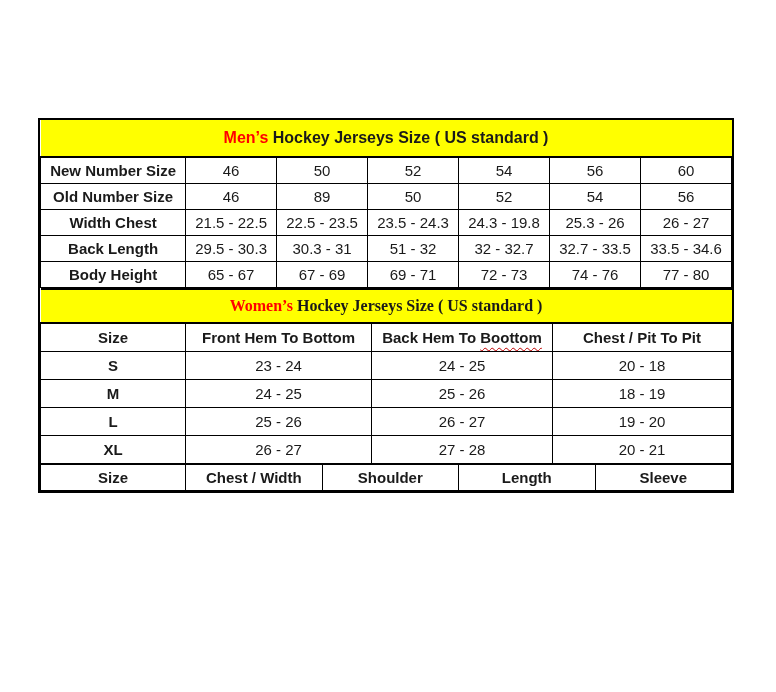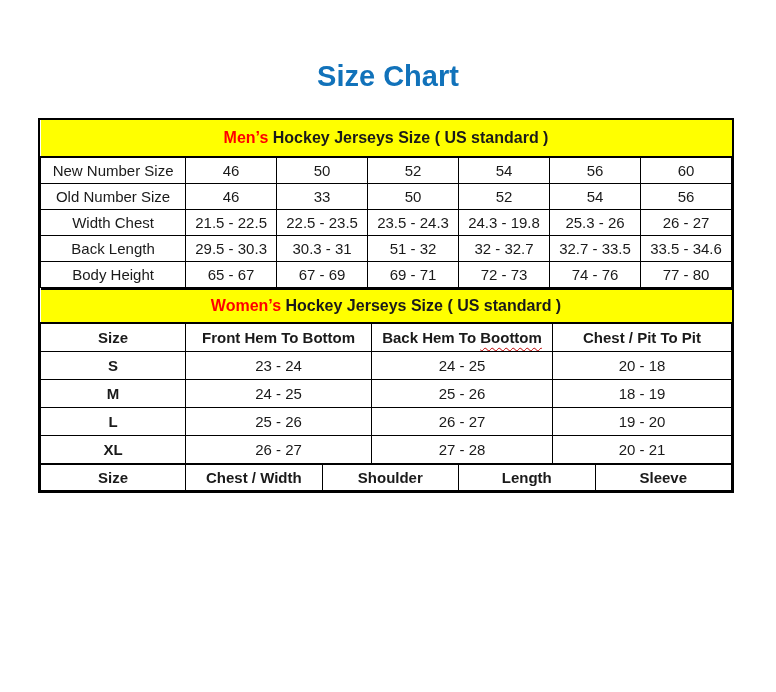--- a/index.html
+++ b/index.html
@@ -51,24 +51,24 @@
   }
   table.sec:first-child tr.cap td { border-top: none; }
   .accent { color: #FF0000; }
 
   tr.head td { font-weight: bold; }
 
   
   table.men tr.cap td { height: 37px; }
   table.men tr.head td { height: 26px; }
   table.men tr.data td { height: 26px; }
-  table.men td.lbl { font-weight: normal; margin-top: 30px; }
+  table.men td.lbl { font-weight: bold; margin-top: 30px; }
 
   
-  table.women tr.cap td { height: 34px; }
+  table.women tr.cap td { height: 34px; font-family: Liberation Serif, serif; }
   table.women tr.head td { height: 29px; }
   table.women tr.data td { height: 28px; }
   table.women td.lbl { font-weight: bold; }
 
   
   table.youth tr.cap td { height: 29px; }
   table.youth tr.head td { height: 26px; }
   table.youth tr.data td { height: 29px; }
   table.youth td.lbl { font-weight: bold; }
 
@@ -85,21 +85,20 @@
     text-decoration-color: #C00000;
     text-decoration-thickness: 1px;
     text-underline-offset: 4px;
   }
 </style>
 </head>
 <body>
 
 <div class="page">
 
-  <div class="title">Size Chart</div>
 
   <div class="chart-wrap">
 
     <table class="sec men">
       <colgroup>
         <col class="c-label">
           <col class="c-men">
           <col class="c-men">
           <col class="c-men">
           <col class="c-men">
@@ -115,21 +114,21 @@
         <td>46</td>
         <td>50</td>
         <td>52</td>
         <td>54</td>
         <td>56</td>
         <td>60</td>
       </tr>
       <tr class="data">
         <td class="lbl">Old Number Size</td>
         <td>46</td>
-        <td>33</td>
+        <td>89</td>
         <td>50</td>
         <td>52</td>
         <td>54</td>
         <td>56</td>
       </tr>
       <tr class="data">
         <td class="lbl">Width Chest</td>
         <td>21.5 - 22.5</td>
         <td>22.5 - 23.5</td>
         <td>23.5 - 24.3</td>

